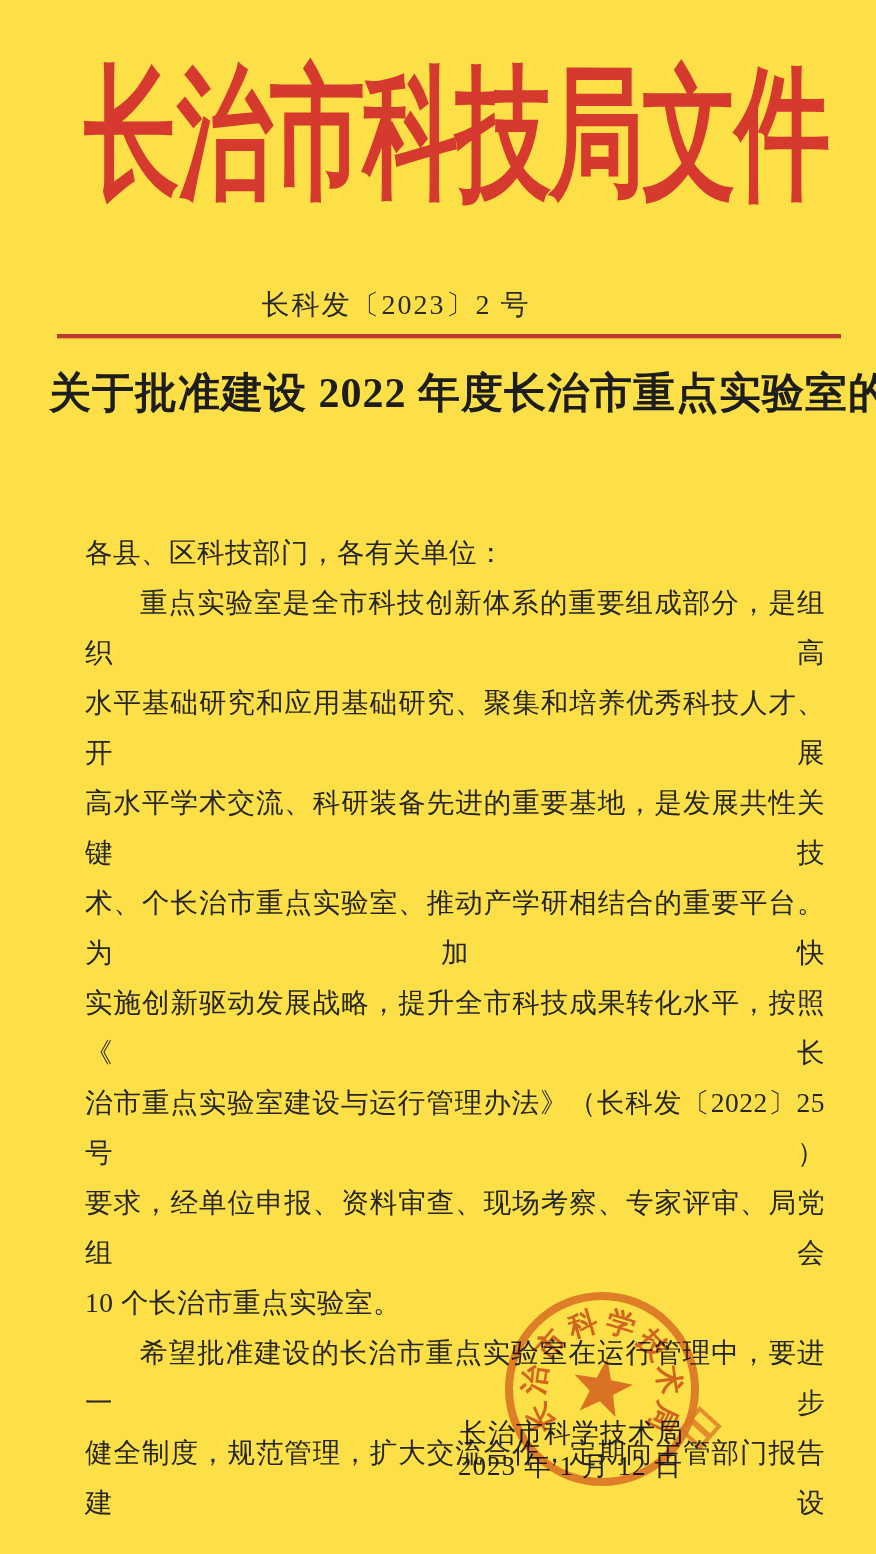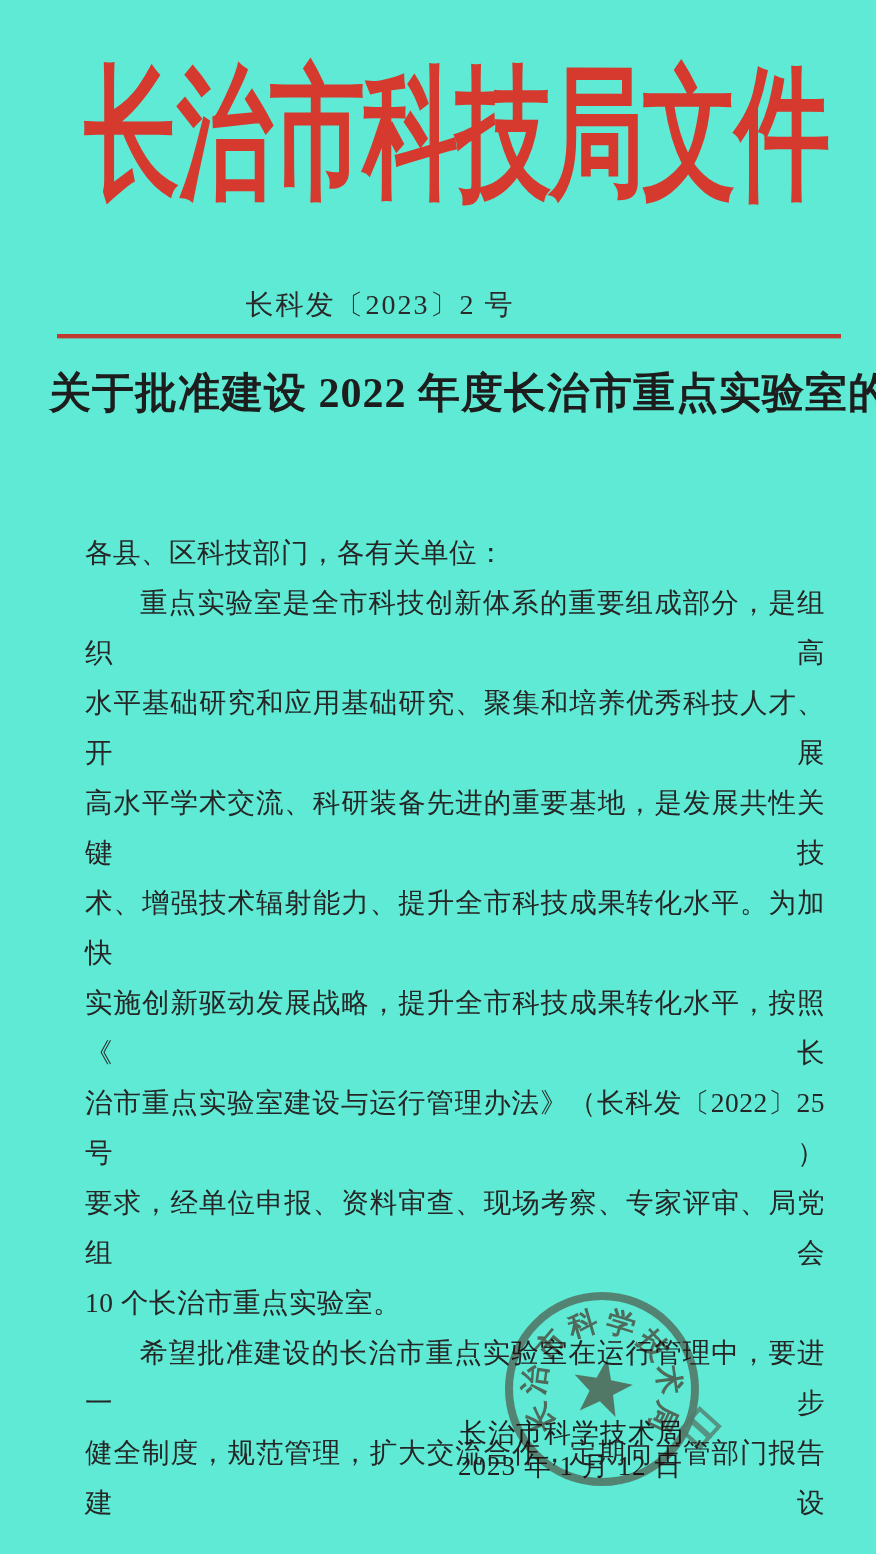--- a/index.html
+++ b/index.html
@@ -4,42 +4,42 @@
 <style>
   html, body { margin: 0; padding: 0; }
   body {
     width: 876px; height: 1554px;
     background: #f3f3f1;
     font-family: "Liberation Serif", "DejaVu Serif", serif;
   }
   .page {
     position: relative;
     width: 876px; height: 1554px;
-    background: #5eead4;
+    background: #fde047;
     overflow: hidden;
   }
   
   .masthead {
     position: absolute;
     left: 84px; top: 58px; width: 742px; height: 150px;
     color: #d63a2e;
     font-weight: bold;
     font-size: 95px;
     line-height: 100px;
     text-align: justify;
     text-align-last: justify;
     transform: scaleY(1.52);
     transform-origin: top center;
     white-space: nowrap;
     letter-spacing: -2px;
   }
   
   .doc-number {
     position: absolute;
-    left: 0; top: 286px; width: 760px;
+    left: 16px; top: 286px; width: 760px;
     text-align: center;
     font-size: 28px;
     color: #2a2a2a;
     letter-spacing: 2px;
   }
   
   .red-line {
     position: absolute;
     left: 57px; top: 334px; width: 784px; height: 4px;
     background: #c23a2f;
@@ -111,21 +111,21 @@
   <div class="notice-title">
     <div>关于批准建设 2022 年度长治市重点实验室的</div>
   </div>
 
   <div class="document-body">
     <div class="salutation">各县、区科技部门，各有关单位：</div>
     <div class="para">
         <div class="tline first">重点实验室是全市科技创新体系的重要组成部分，是组织高</div>
         <div class="tline">水平基础研究和应用基础研究、聚集和培养优秀科技人才、开展</div>
         <div class="tline">高水平学术交流、科研装备先进的重要基地，是发展共性关键技</div>
-        <div class="tline">术、增强技术辐射能力、提升全市科技成果转化水平。为加快</div>
+        <div class="tline">术、个长治市重点实验室、推动产学研相结合的重要平台。为加快</div>
         <div class="tline">实施创新驱动发展战略，提升全市科技成果转化水平，按照《长</div>
         <div class="tline">治市重点实验室建设与运行管理办法》（长科发〔2022〕25 号）</div>
         <div class="tline">要求，经单位申报、资料审查、现场考察、专家评审、局党组会</div>
         <div class="tline last">10 个长治市重点实验室。</div>
       </div>
     <div class="para">
         <div class="tline first">希望批准建设的长治市重点实验室在运行管理中，要进一步</div>
         <div class="tline">健全制度，规范管理，扩大交流合作，定期向主管部门报告建设</div>
       </div>
 

